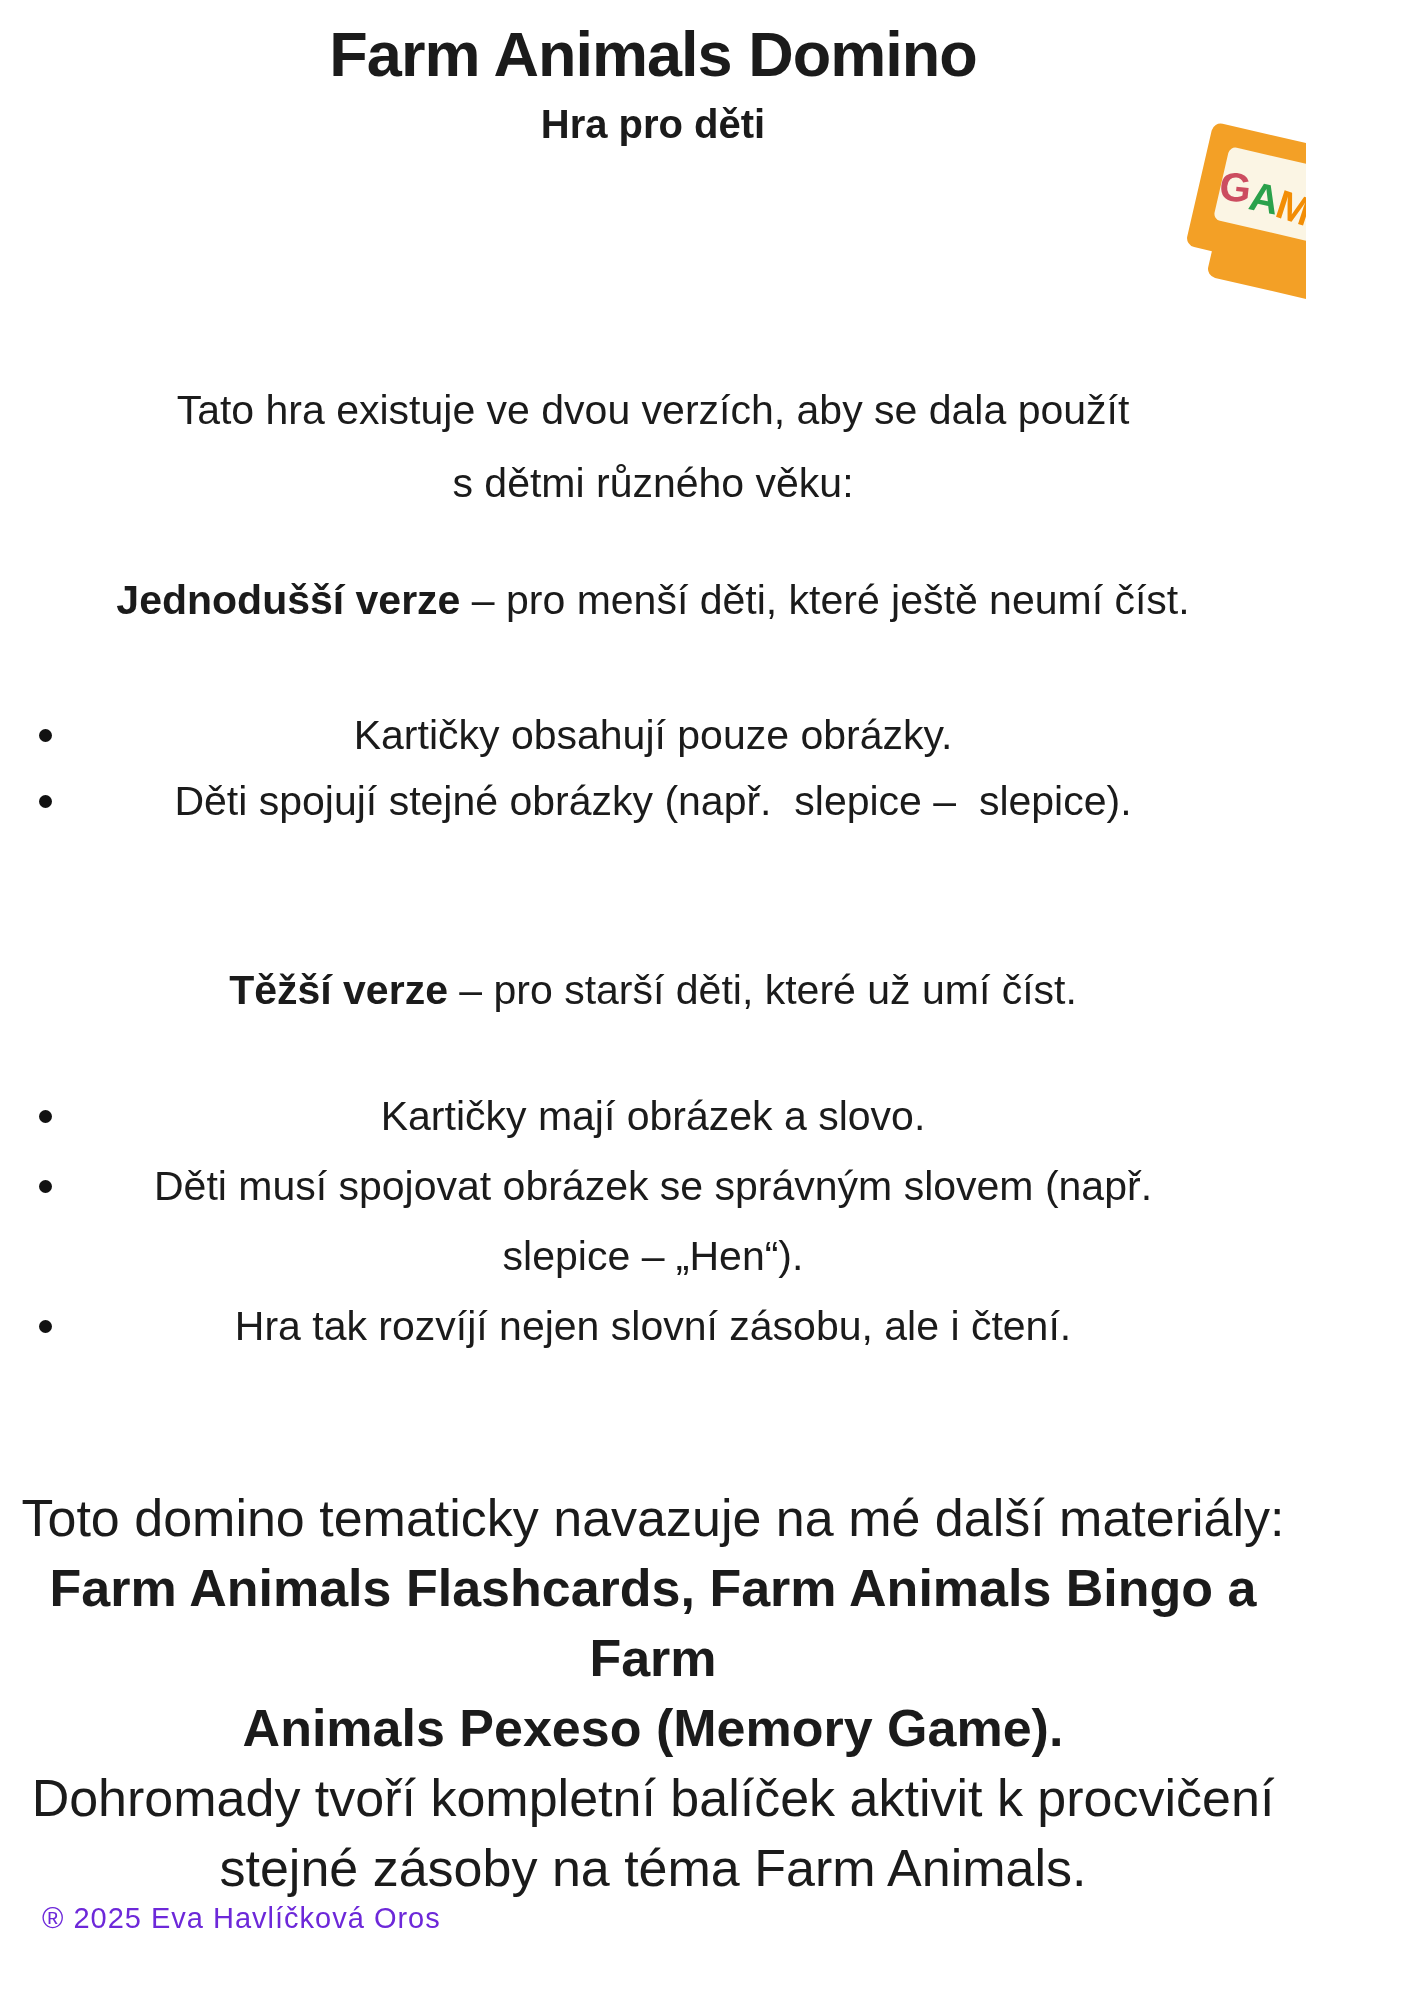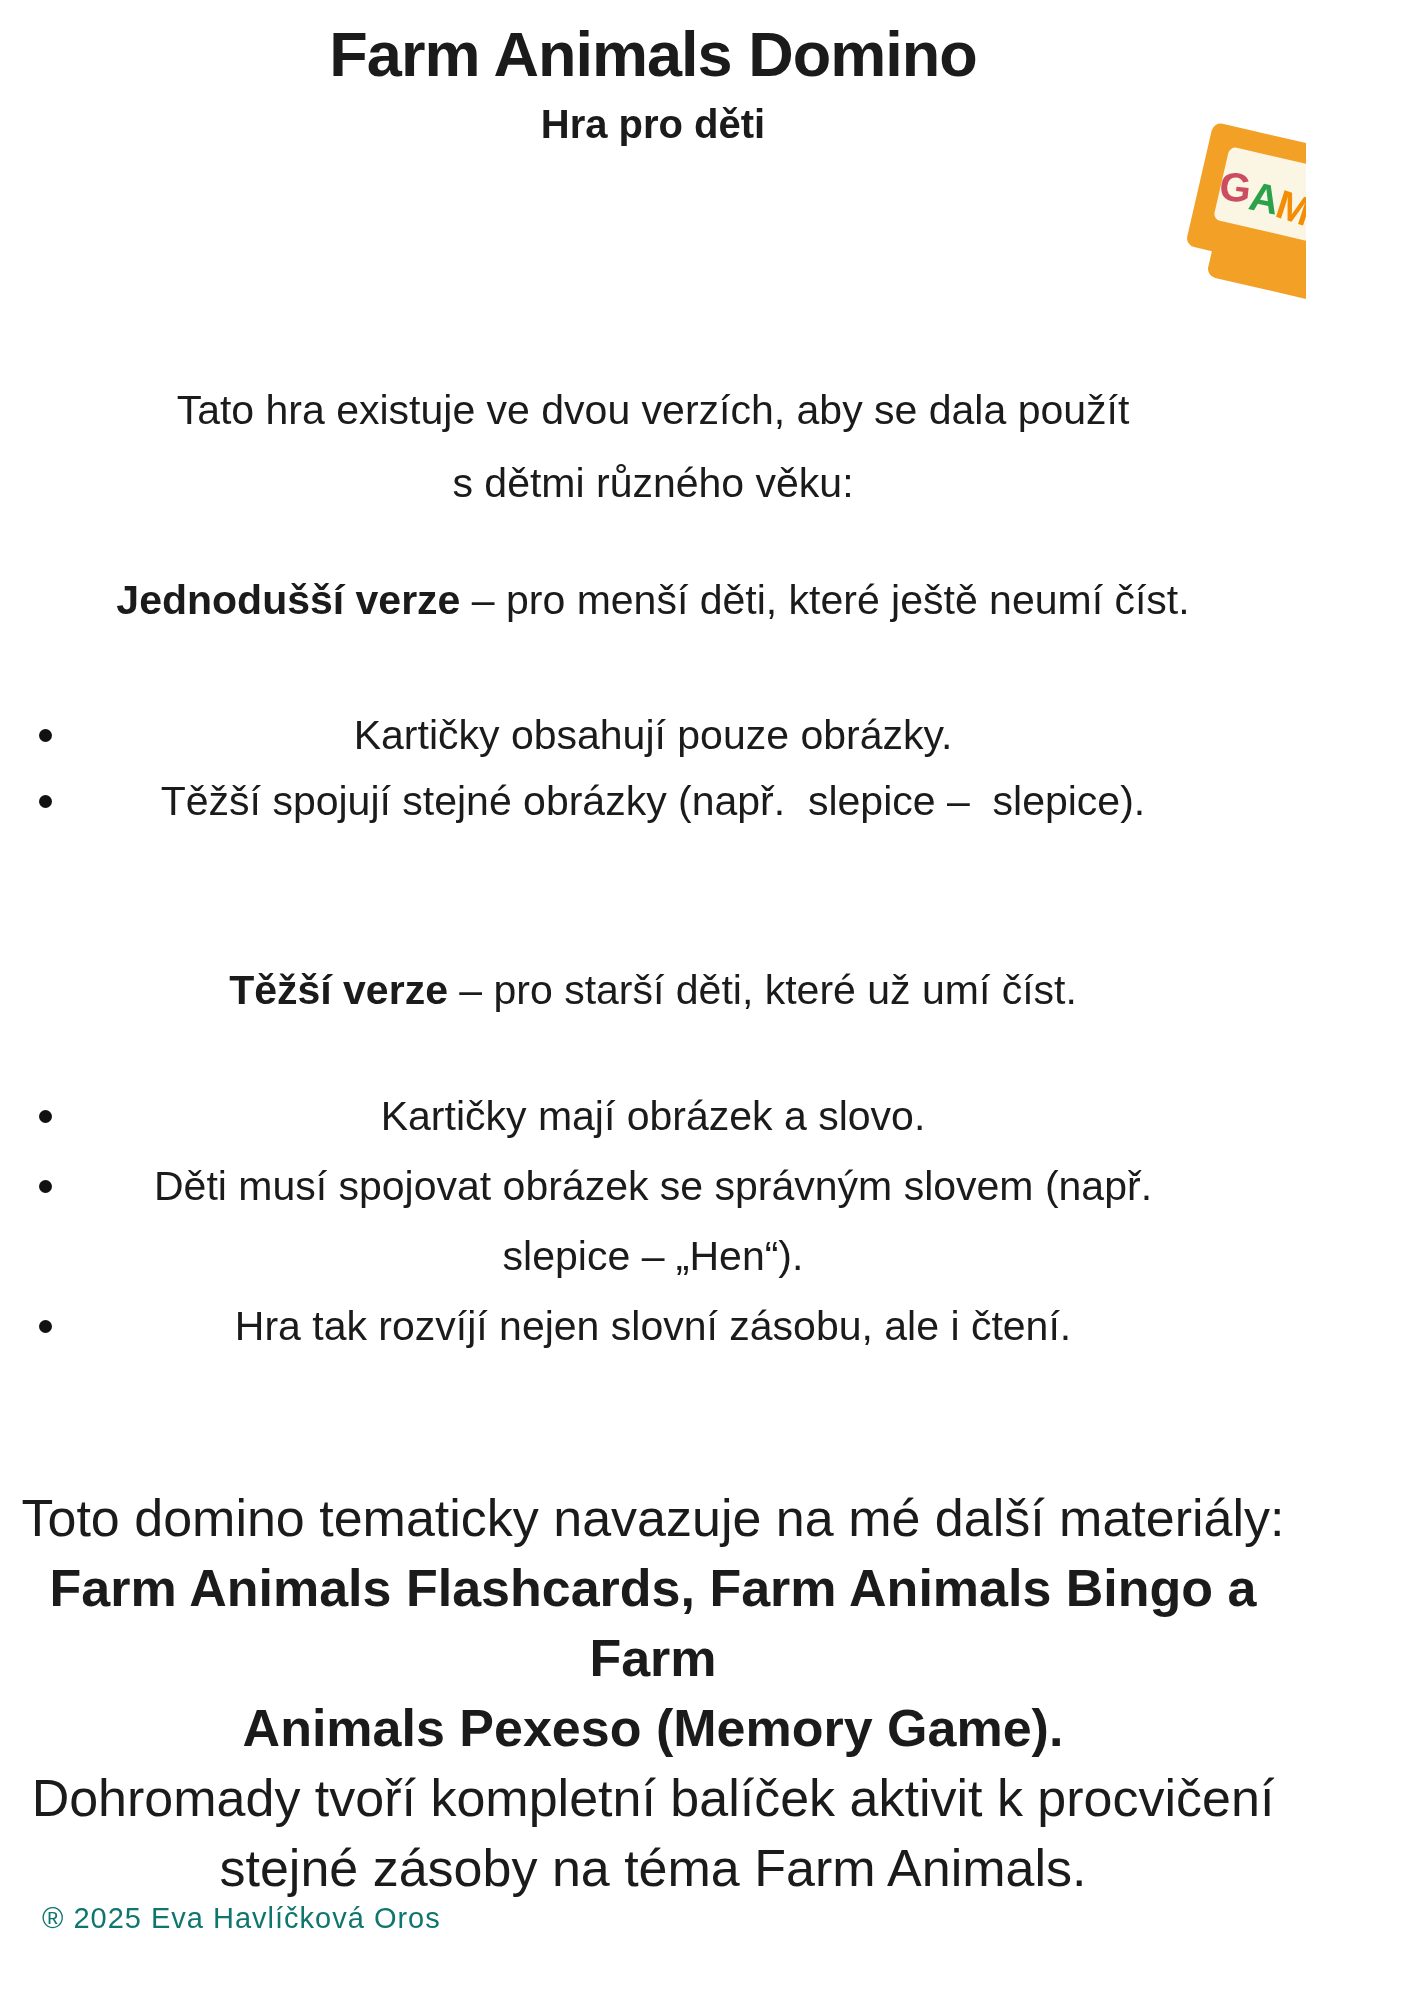--- a/index.html
+++ b/index.html
@@ -48,21 +48,21 @@
 
   .outro { top: 1483px; font-size: 52px; line-height: 70px; }
 
   .footer {
     position: absolute; left: 42px; top: 1898px;
     display: inline-block;
     font-family: cursive, sans-serif;
     font-size: 29px; line-height: 40px;
     letter-spacing: 1px;
     text-align: center;
-    color: #0f766e;
+    color: #6d28d9;
   }
   .footer .f-line { display: block; }
 </style>
 </head>
 <body>
 
 <div class="page">
 
   <h1 class="abs center title">Farm Animals Domino</h1>
   <div class="abs center subtitle">Hra pro děti</div>
@@ -90,21 +90,21 @@
     <span class="line"><strong class="bold">Jednodušší verze</strong><span> – pro menší děti, které ještě neumí číst.</span></span>
   </div>
 
   <div class="abs center blist blist1">
     <div class="bullet-item">
       <span class="dot"></span>
       <div class="line">Kartičky obsahují pouze obrázky.</div>
     </div>
     <div class="bullet-item">
       <span class="dot"></span>
-      <div class="line">Těžší spojují stejné obrázky (např.  slepice –  slepice).</div>
+      <div class="line">Děti spojují stejné obrázky (např.  slepice –  slepice).</div>
     </div>
   </div>
 
   <div class="abs center lead harder-line">
     <span class="line"><strong class="bold">Těžší verze</strong><span> – pro starší děti, které už umí číst.</span></span>
   </div>
 
   <div class="abs center blist blist2">
     <div class="bullet-item">
       <span class="dot"></span>

